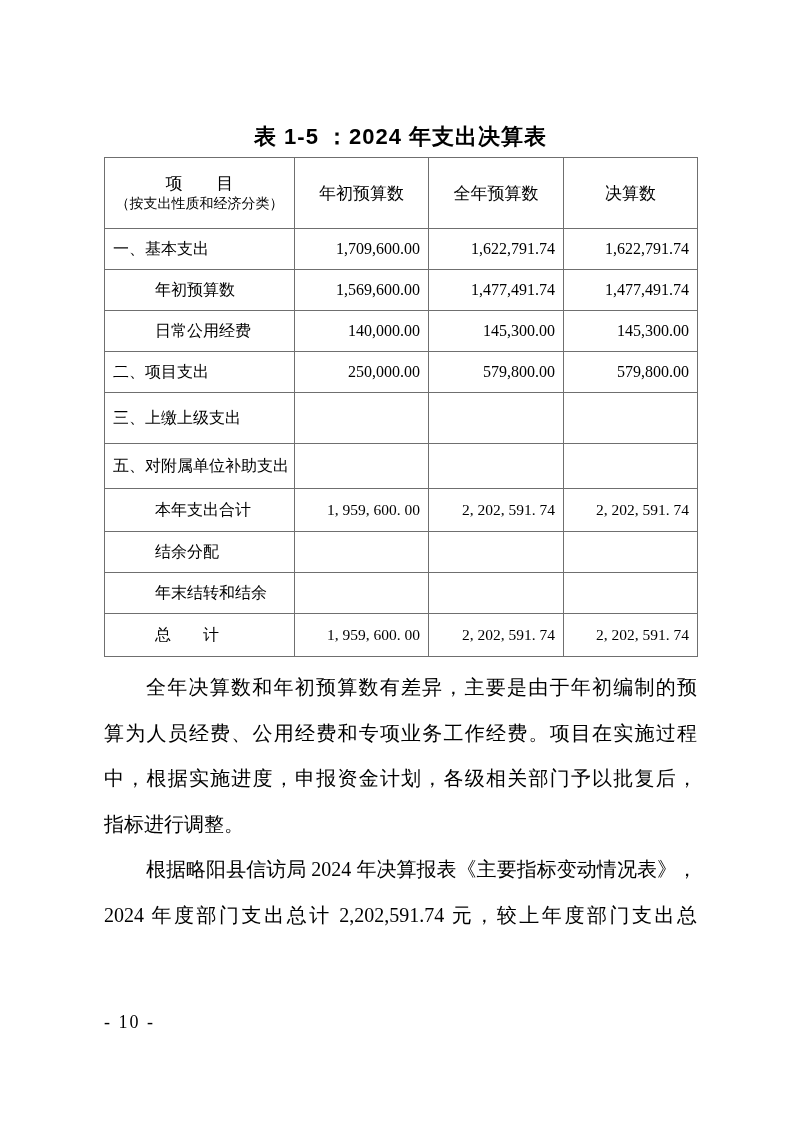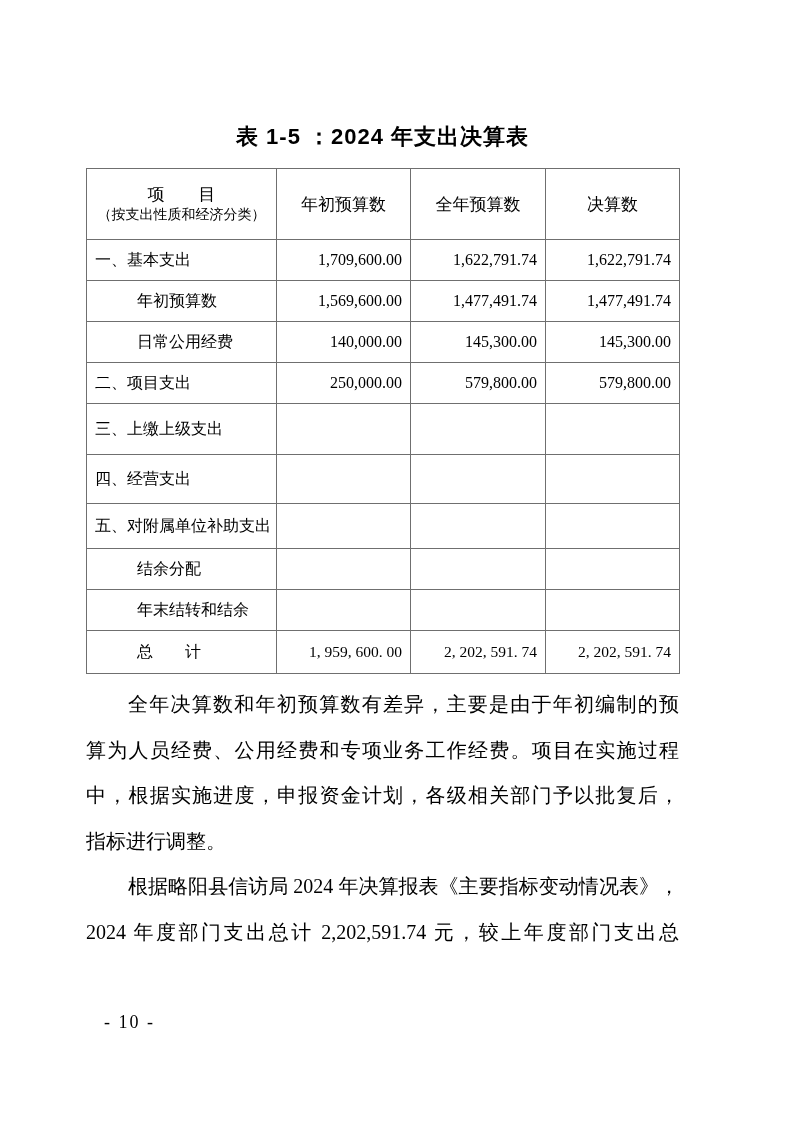--- a/index.html
+++ b/index.html
@@ -4,39 +4,39 @@
 <style>
   html,body{margin:0;padding:0;background:#ffffff;}
   .page{
     position:relative;
     width:793px;height:1122px;
     background:#ffffff;
     color:#000000;
     font-family:"Liberation Serif","DejaVu Serif",serif;
     overflow:hidden;
   }
-  .content{position:absolute;left:86px;top:0;width:593px;}
+  .content{position:absolute;left:104px;top:0;width:593px;}
   .doc-title{
     margin-top:124px;
     text-align:center;
     font-family:"Liberation Sans","DejaVu Sans",sans-serif;
     font-weight:bold;
     font-size:22px;
     letter-spacing:1px;
     line-height:26px;
   }
   .unit-line{
     margin-top:10px;
     text-align:right;
     font-size:19px;
     line-height:24px;
     padding-right:0px;
   }
   table.exp{
-    margin-top:18px;
+    margin-top:7px;
     width:593px;
     border-collapse:collapse;
     table-layout:fixed;
   }
   table.exp th, table.exp td{
     border:1px solid #6f6f6f;
     vertical-align:middle;
     overflow:hidden;
   }
   th.item-th div.t1{font-size:17px;line-height:22px;font-weight:normal;}
@@ -117,31 +117,31 @@
           <td class="num">250,000.00</td>
           <td class="num">579,800.00</td>
           <td class="num">579,800.00</td>
         </tr>
         <tr class="h48">
           <td class="label">三、上缴上级支出</td>
           <td class="num"></td>
           <td class="num"></td>
           <td class="num"></td>
         </tr>
-        <tr class="h46">
-          <td class="label">四、经营支出</td>
-          <td class="num"></td>
-          <td class="num"></td>
-          <td class="num"></td>
-        </tr>
         <tr class="h42">
           <td class="label">五、对附属单位补助支出</td>
           <td class="num"></td>
           <td class="num"></td>
           <td class="num"></td>
+        </tr>
+        <tr class="h40">
+          <td class="label ind">本年支出合计</td>
+          <td class="num sp">1, 959, 600. 00</td>
+          <td class="num sp">2, 202, 591. 74</td>
+          <td class="num sp">2, 202, 591. 74</td>
         </tr>
         <tr>
           <td class="label ind">结余分配</td>
           <td class="num"></td>
           <td class="num"></td>
           <td class="num"></td>
         </tr>
         <tr>
           <td class="label ind">年末结转和结余</td>
           <td class="num"></td>

